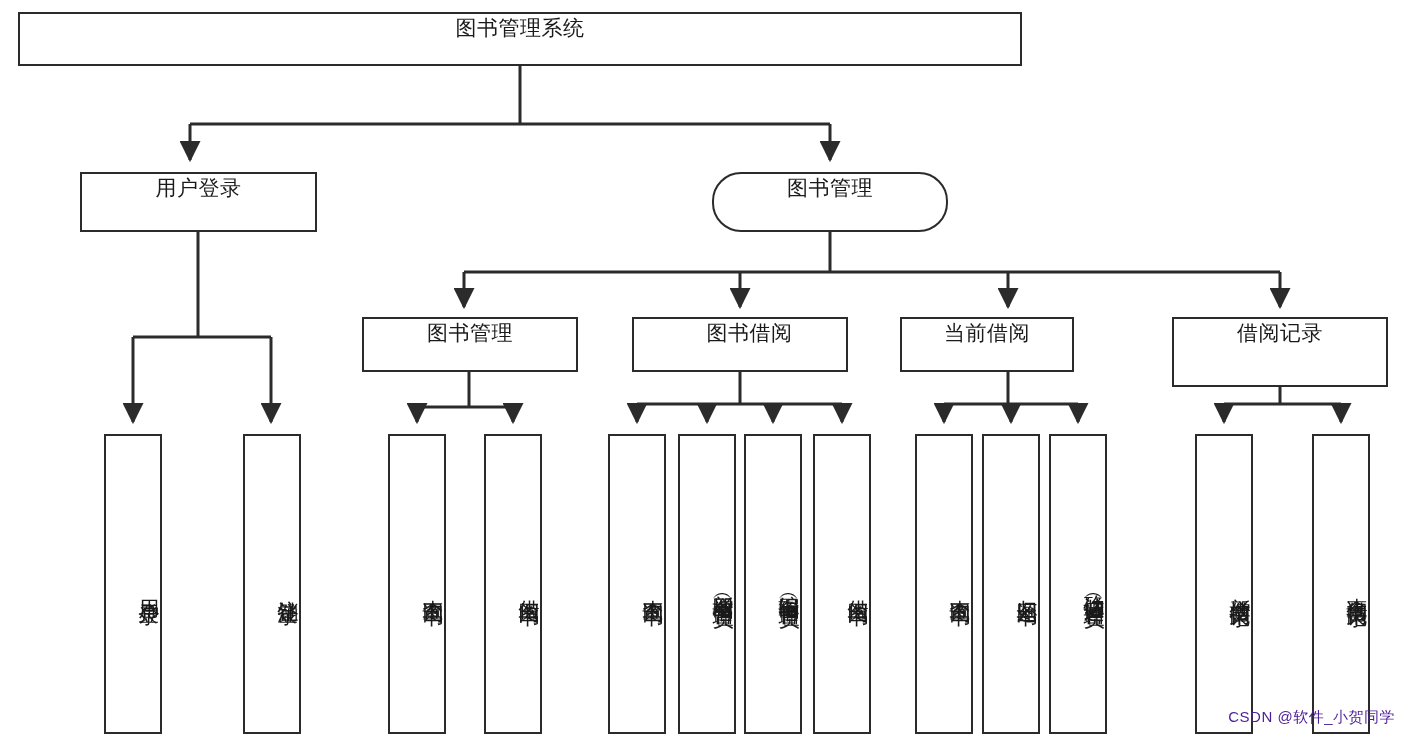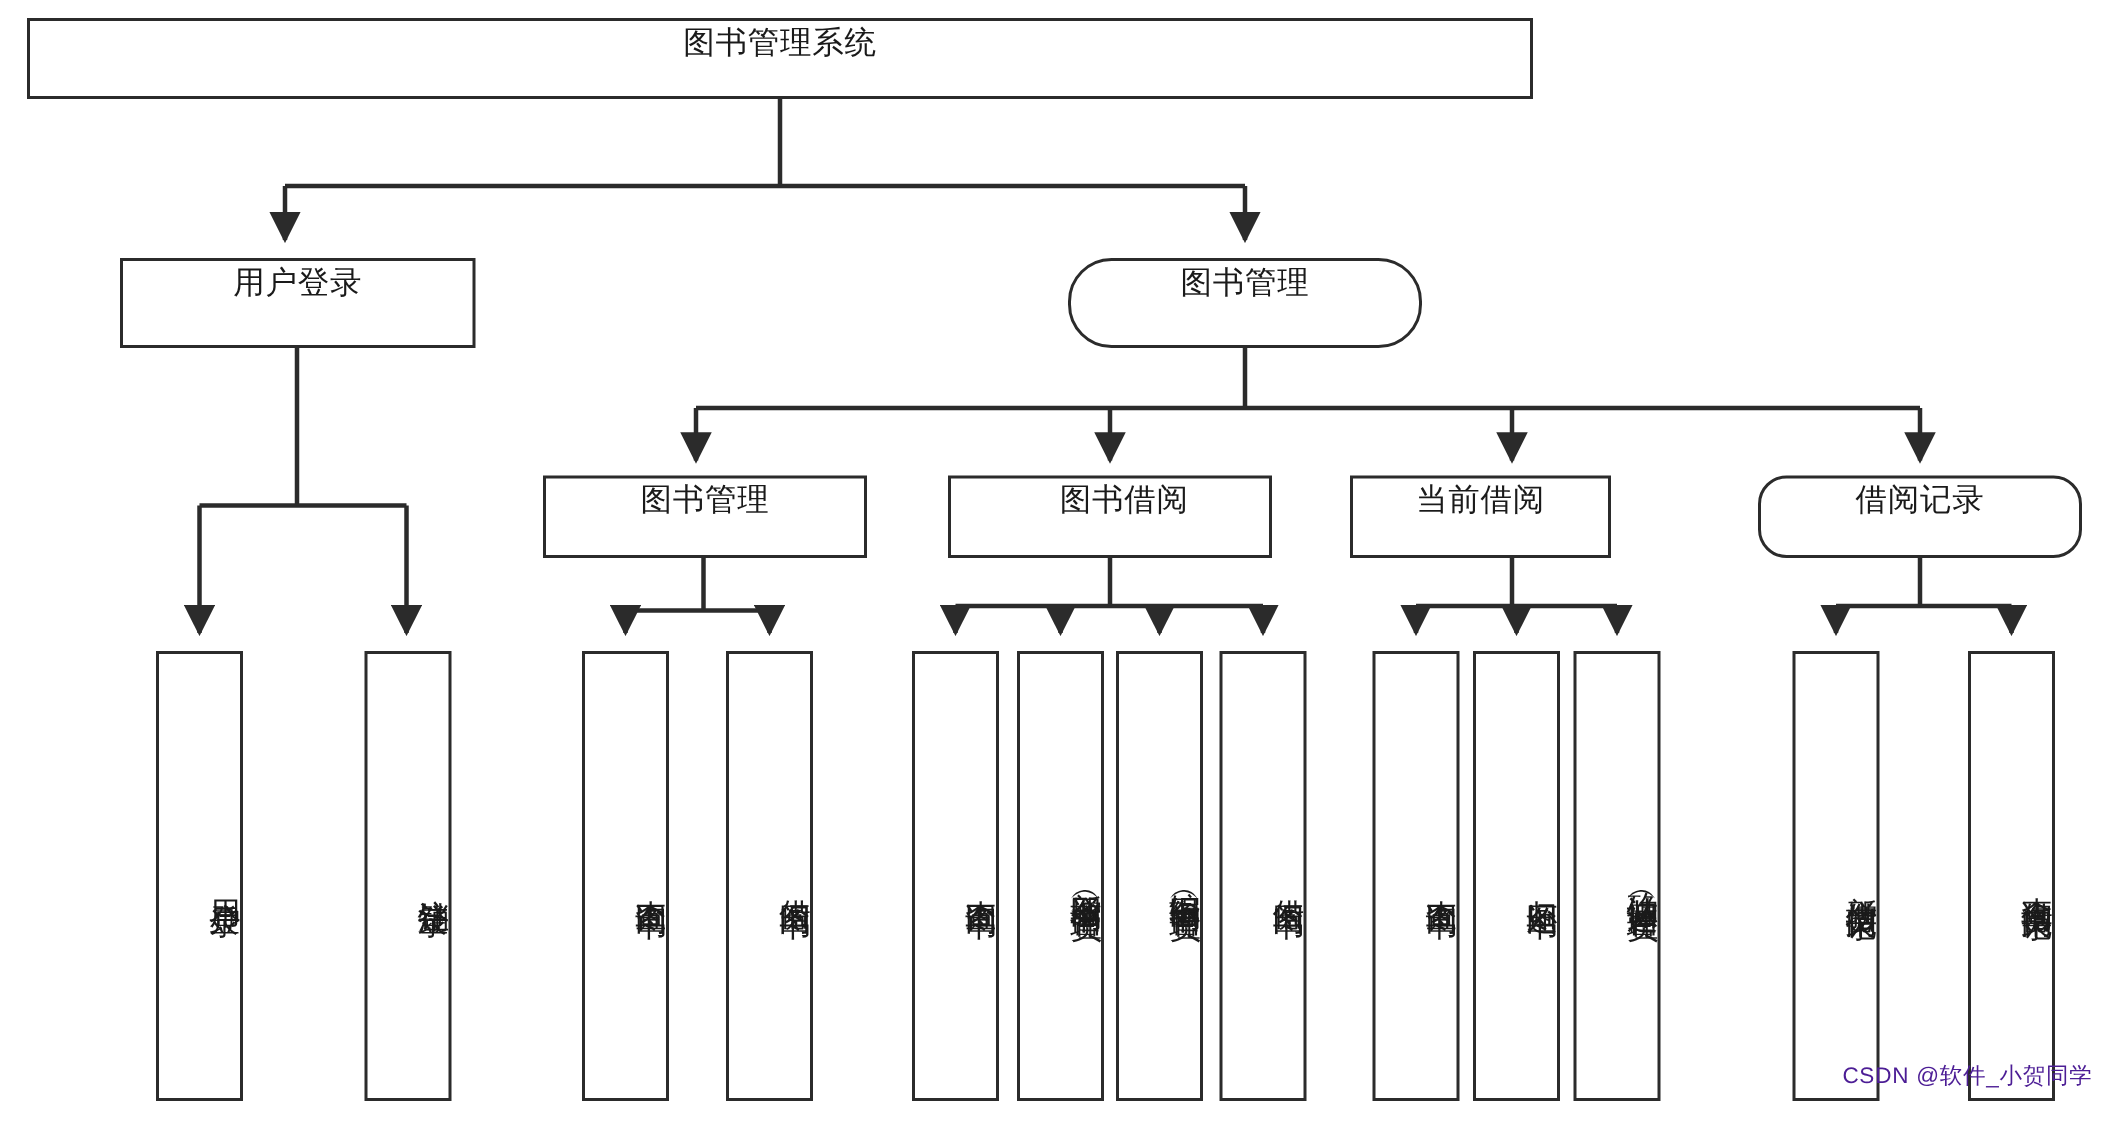--- a/index.html
+++ b/index.html
@@ -129,21 +129,21 @@
 
   <div class="node horiz" style="left:362px; top:317px; width:216px; height:55px;">
     <span>图书管理</span>
   </div>
   <div class="node horiz" style="left:632px; top:317px; width:216px; height:55px;padding-left:19px;">
     <span>图书借阅</span>
   </div>
   <div class="node horiz" style="left:900px; top:317px; width:174px; height:55px;">
     <span>当前借阅</span>
   </div>
-  <div class="node horiz" style="left:1172px; top:317px; width:216px; height:55px;border-radius:19px;">
+  <div class="node horiz" style="left:1172px; top:317px; width:216px; height:70px;">
     <span>借阅记录</span>
   </div>
 
   <div class="node vert" style="left:104px; top:434px; width:58px; height:300px;">
     <span>用户登录</span>
   </div>
   <div class="node vert" style="left:243px; top:434px; width:58px; height:300px;">
     <span>注销登录</span>
   </div>
 

